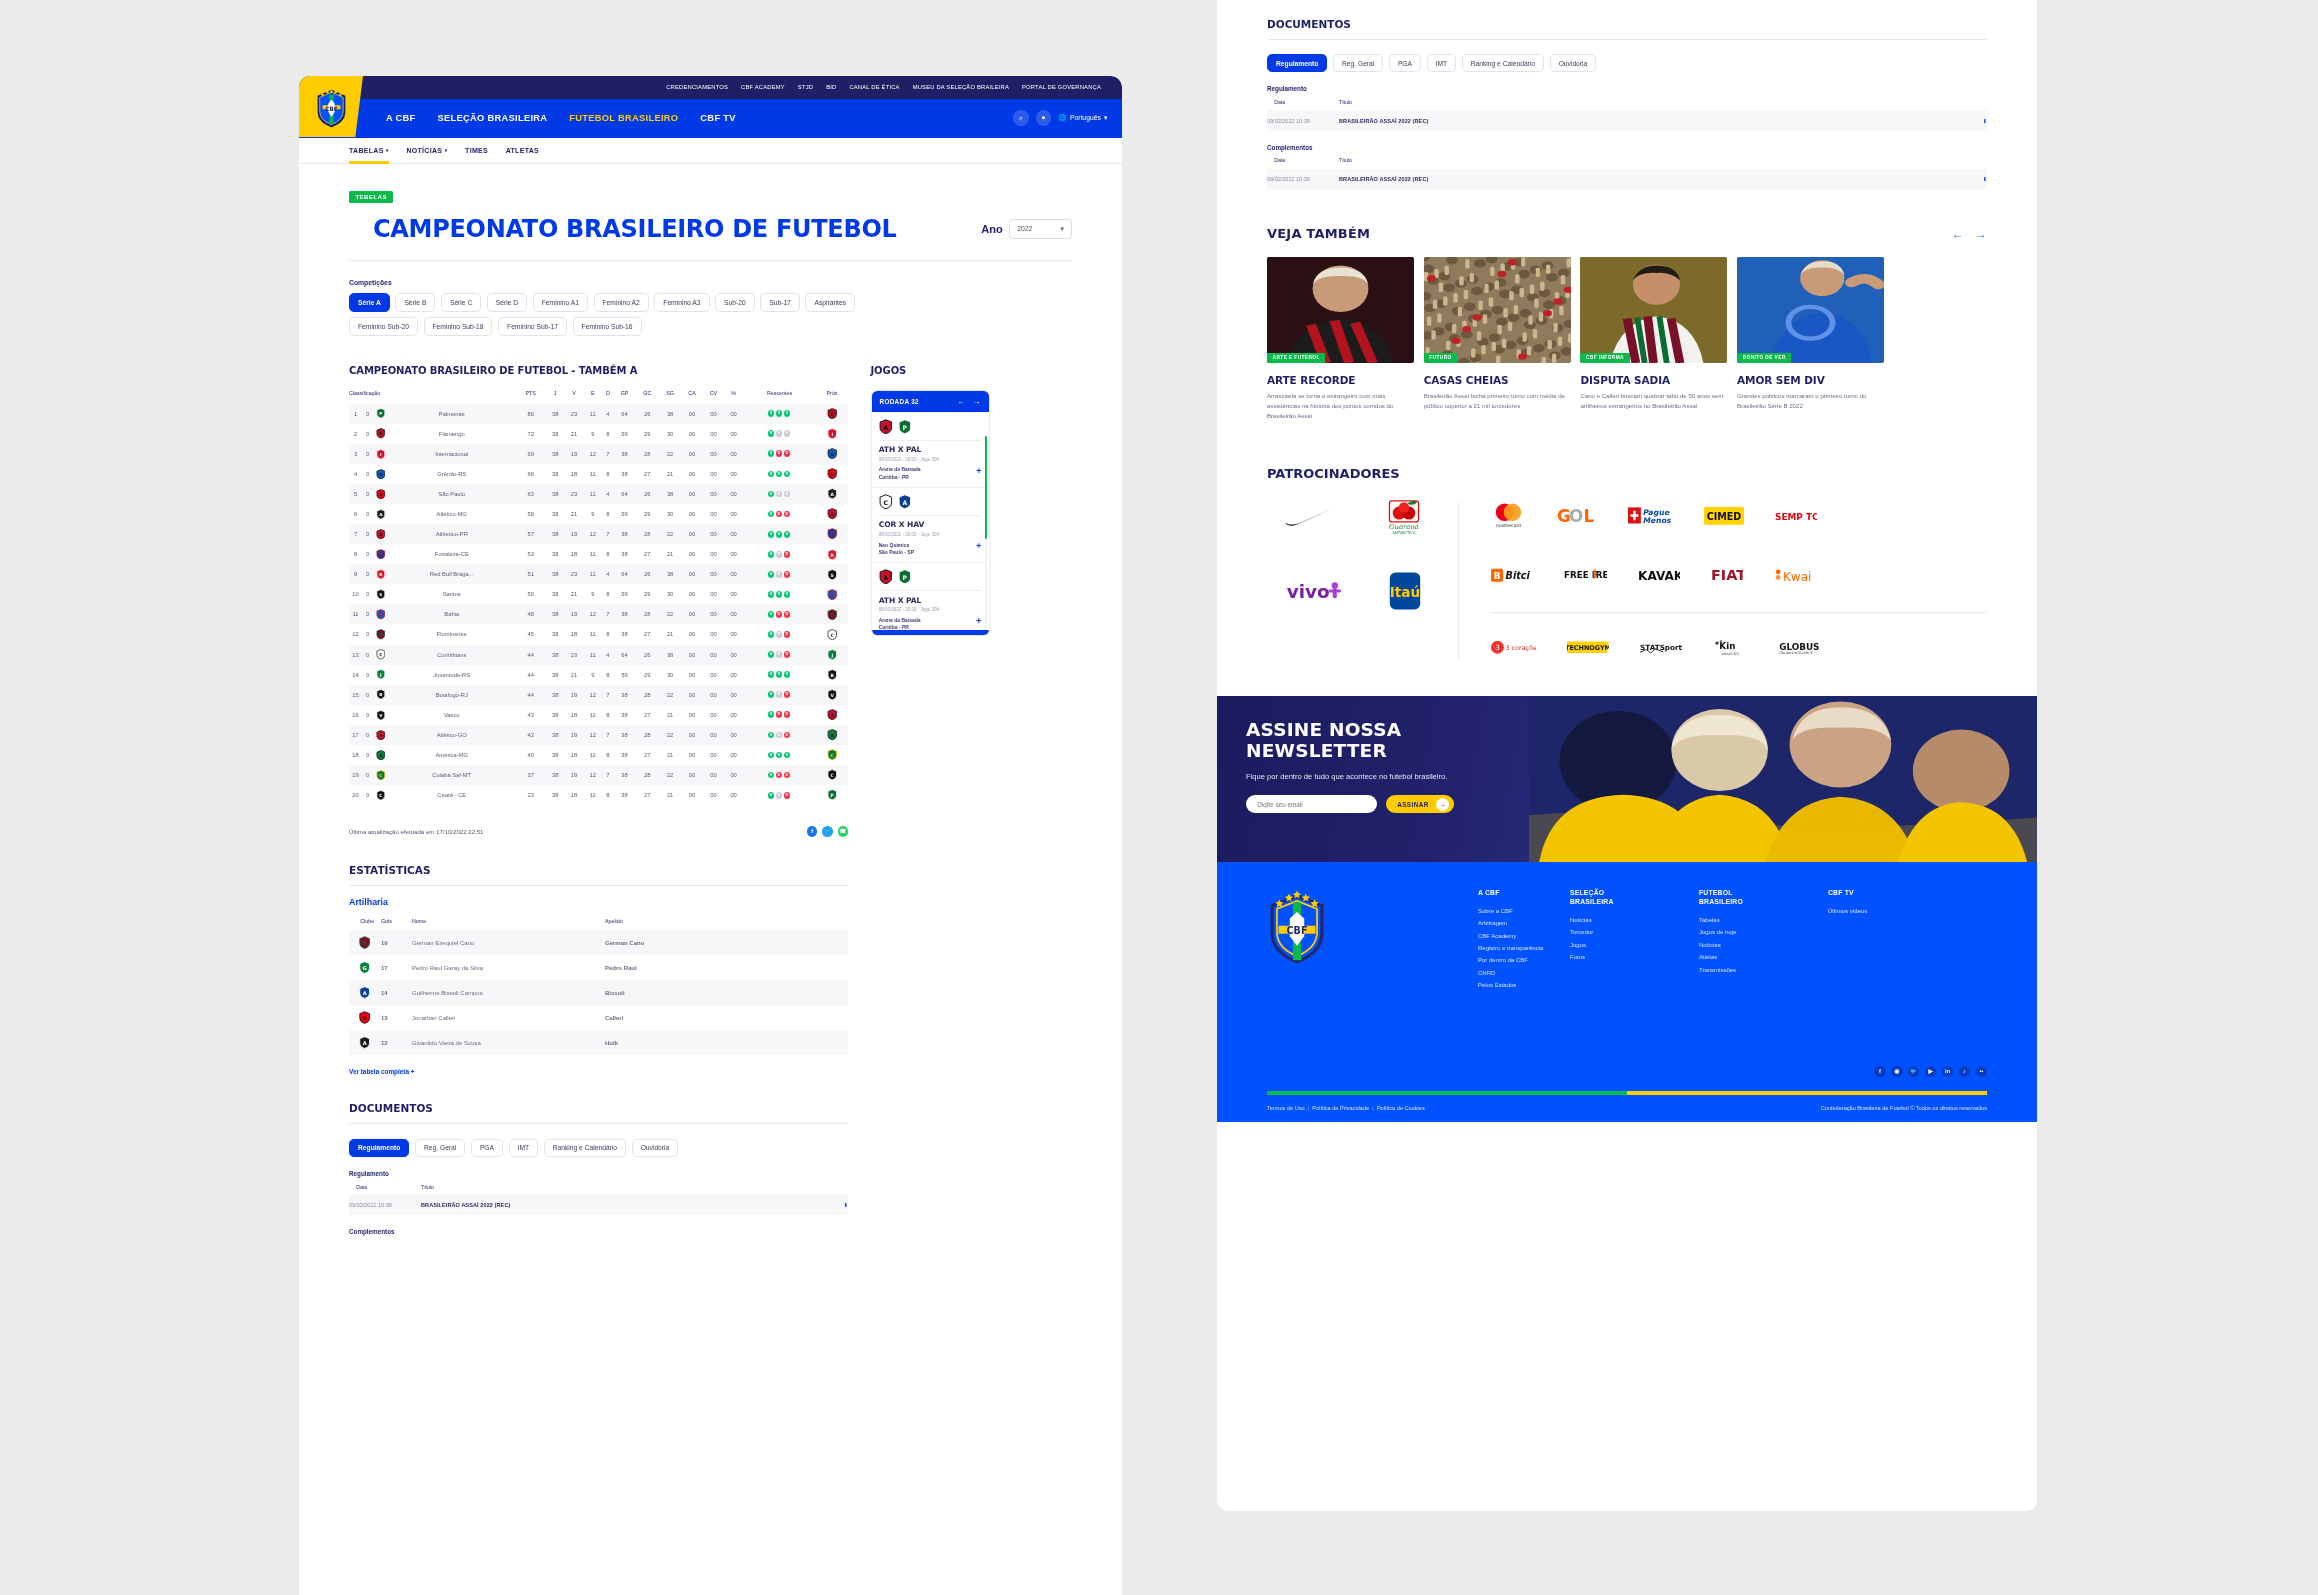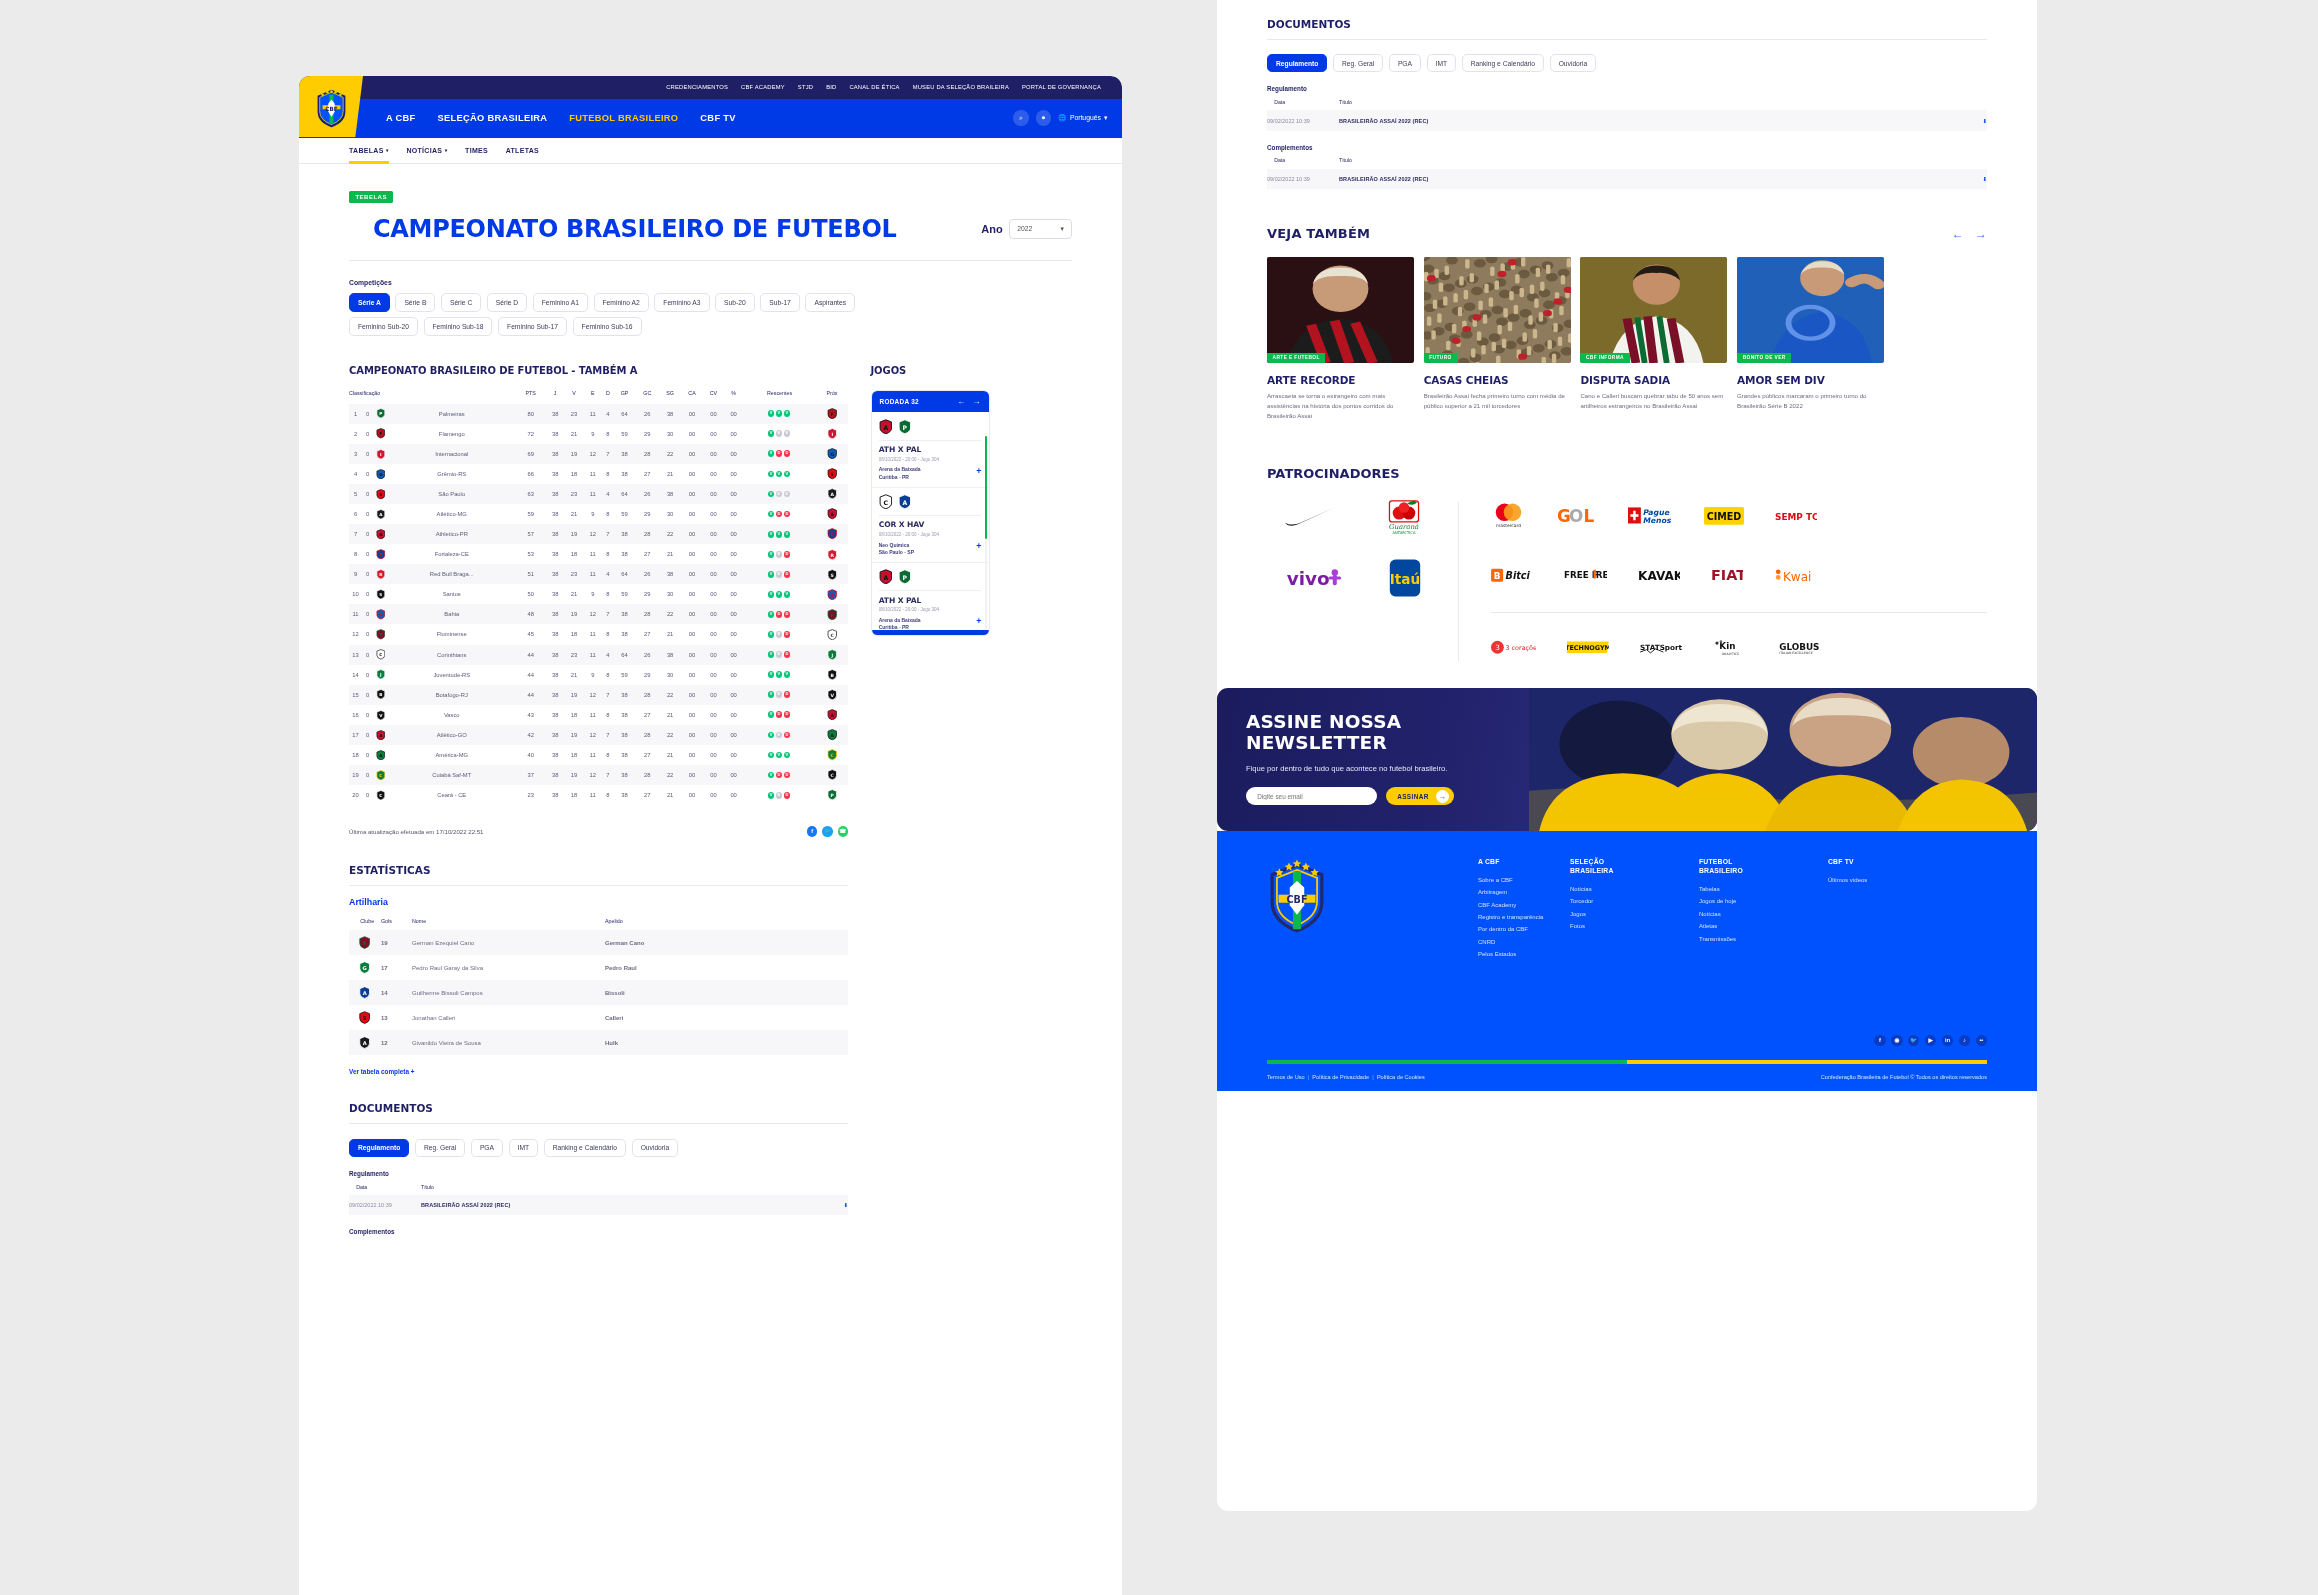--- a/index.html
+++ b/index.html
@@ -255,34 +255,33 @@
   .card p { font-size: 6.1px; color:#6c6c85; line-height: 1.65; margin-top: 5.6px; }
 
   
   h2.sp-title {
     font-size: 13px; font-weight:800; color:#1f1f66; margin-top: 45px;
     font-family:"DejaVu Sans",sans-serif;
   }
   .sponsors { display:flex; margin-top: 21px; }
   .sp-left {
     width: 192px; border-right: 0.8px solid #e8e8ef; padding-right: 18px;
-    display:flex; flex-direction:column; gap: 35px; align-items:center;
+    display:flex; flex-direction:column; gap: 48px; align-items:center;
   }
   .sp-row-a { display:flex; gap: 45px; align-items:center; }
   .sp-right { flex:1; padding-left: 32px; }
   .sp-grid { display:flex; gap: 31px; align-items:center; justify-content:flex-start; }
   .sp-grid + .sp-grid { margin-top: 32px; }
   .sp-divider { height:0.8px; background:#e8e8ef; margin: 24px 0 21px; }
   .sp-item { display:flex; align-items:center; justify-content:center; height: 27px; }
 
   
   .newsletter {
-    margin-top: 27px; height: 143px; position: relative; overflow:hidden;
+    margin-top: 35px; height: 166px; position: relative; overflow:hidden;
     background: linear-gradient(100deg, #1b1b5e 0%, #23236e 32%, #2a2f7d 48%, #1e2a66 100%);
-    border-radius: 11px;
   }
   .nl-people { position:absolute; right:0; top:0; width: 62%; height:100%; }
   .nl-inner { position: relative; padding: 24px 0 0 29px; z-index: 3; }
   .nl-inner h2 {
     font-size: 18.5px; font-weight:800; color:#fff; line-height: 1.12; letter-spacing:0.2px;
     font-family:"DejaVu Sans",sans-serif;
   }
   .nl-inner p { font-size: 7.6px; color:#e6e6f5; margin-top: 10.5px; }
   .nl-form { display:flex; align-items:center; gap: 8.9px; margin-top: 13.7px; }
   .nl-input {

